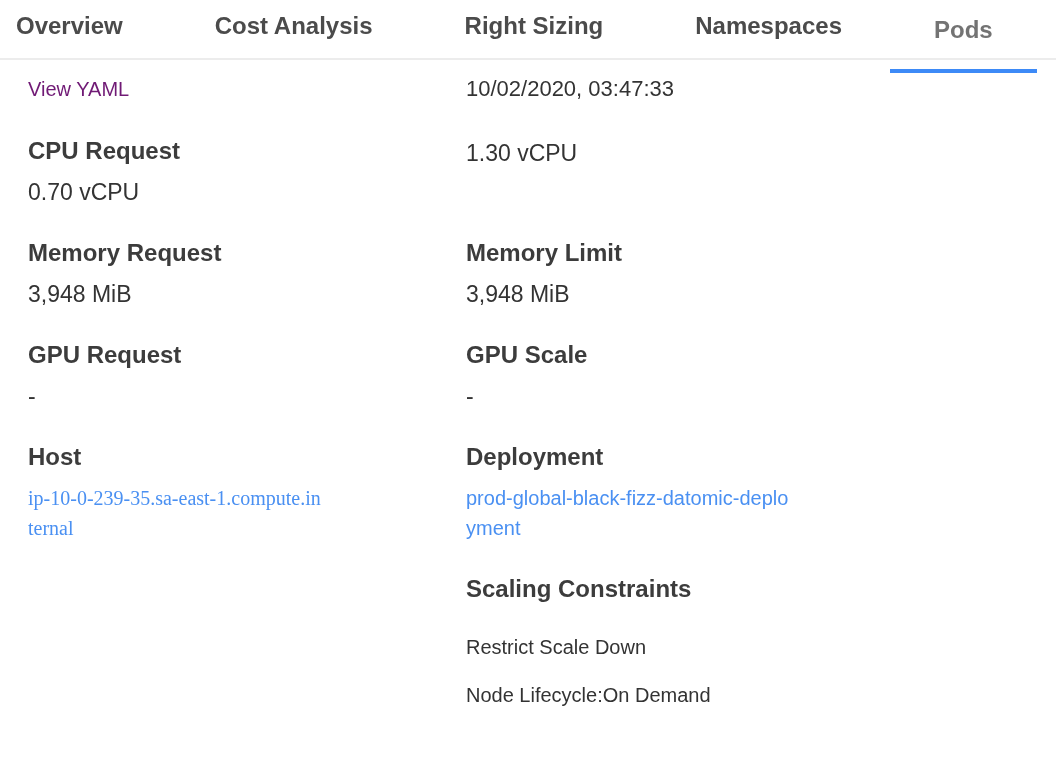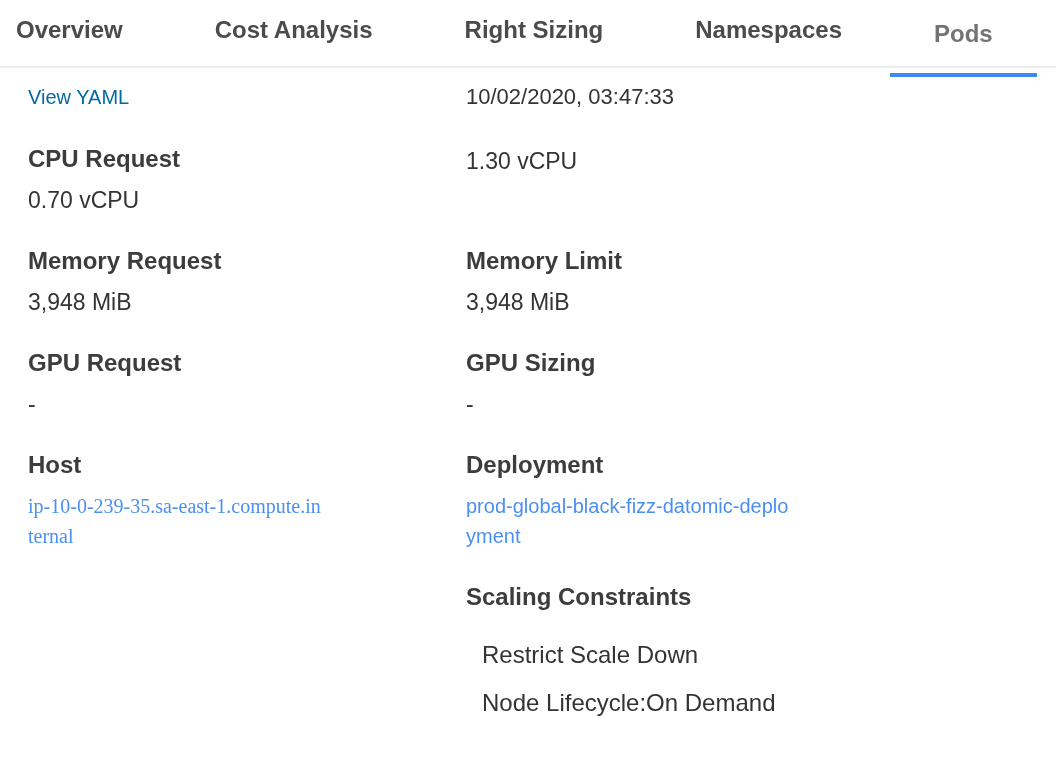--- a/index.html
+++ b/index.html
@@ -8,21 +8,21 @@
     height: 758px;
     background: #ffffff;
     font-family: "Liberation Sans", sans-serif;
     overflow: hidden;
   }
   
   .tabbar {
     display: flex;
     align-items: center;
     column-gap: 4px;
-    height: 68px;
+    height: 60px;
     border-bottom: 2px solid #ececec;
     background: #ffffff;
   }
   .tab {
     position: relative;
     display: flex;
     align-items: center;
     height: 80px;
     padding: 0 44px 6px 44px;
     font-size: 24px;
@@ -44,21 +44,21 @@
   }
   
   .content { padding: 16px 0 0 28px; }
   .row {
     display: grid;
     grid-template-columns: 438px 1fr;
     margin-bottom: 33px;
   }
   .meta-row { margin-bottom: 36px; }
   .link {
-    color: #0369a1;
+    color: #701a75;
     font-size: 20px;
     line-height: 26px;
     text-decoration: none;
     cursor: pointer;
     display: inline-block;
   }
   .timestamp {
     font-size: 22px;
     line-height: 26px;
     color: #333333;
@@ -80,24 +80,23 @@
     line-height: 30px;
     color: #4a90f2;
     word-break: break-all;
     cursor: pointer;
     text-decoration: none;
     display: block;
   }
   .link-value.host-width { max-width: 298px; font-family: Liberation Serif, serif; }
   .link-value.deploy-width { max-width: 326px; }
   .constraint-item {
-    font-size: 24px;
+    font-size: 20px;
     color: #333333;
     line-height: 26px;
-    margin-left: 16px;
   }
   .constraint-item.first { margin-top: 32px; }
   .constraint-item.second { margin-top: 22px; }
 </style>
 </head>
 <body>
 
 <div class="tabbar">
   <div class="tab">Overview</div>
   <div class="tab">Cost Analysis</div>
@@ -137,21 +136,21 @@
       <div class="field-value">3,948 MiB</div>
     </div>
   </div>
 
   <div class="row">
     <div class="field">
       <div class="field-label">GPU Request</div>
       <div class="field-value">-</div>
     </div>
     <div class="field">
-      <div class="field-label">GPU Sizing</div>
+      <div class="field-label">GPU Scale</div>
       <div class="field-value">-</div>
     </div>
   </div>
 
   <div class="row">
     <div class="field">
       <div class="field-label">Host</div>
       <a class="link-value host-width">ip-10-0-239-35.sa-east-1.compute.internal</a>
     </div>
     <div class="field">

